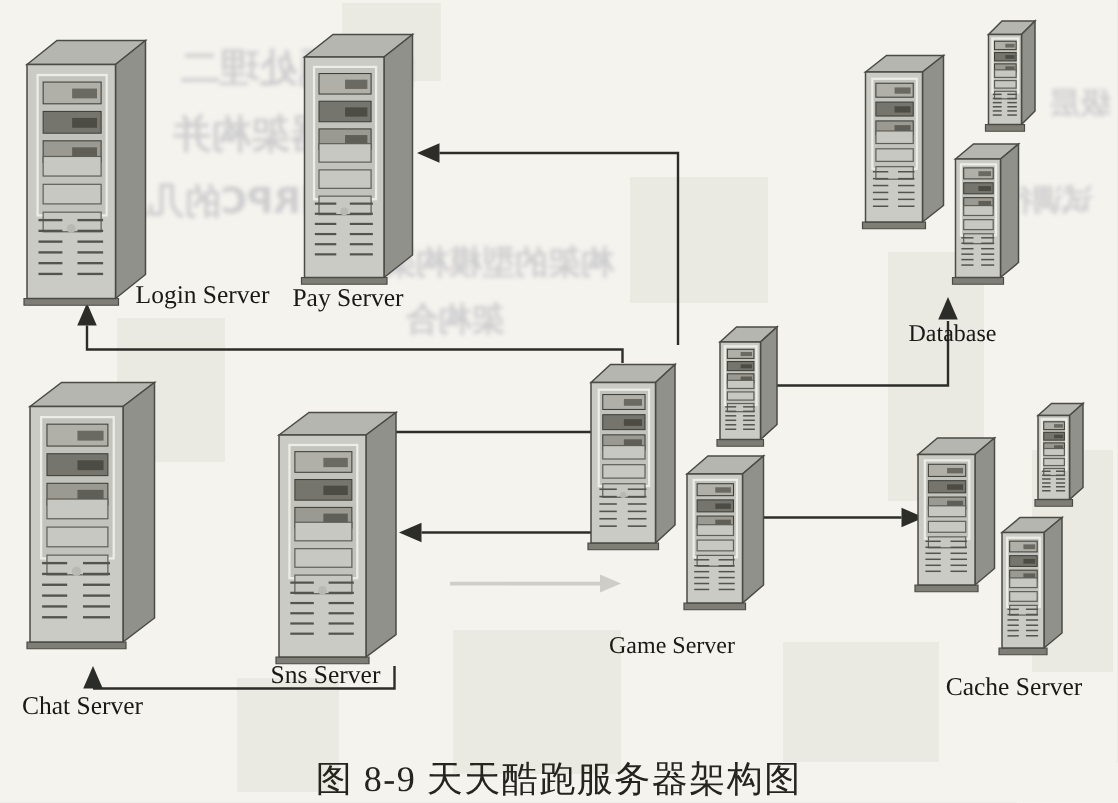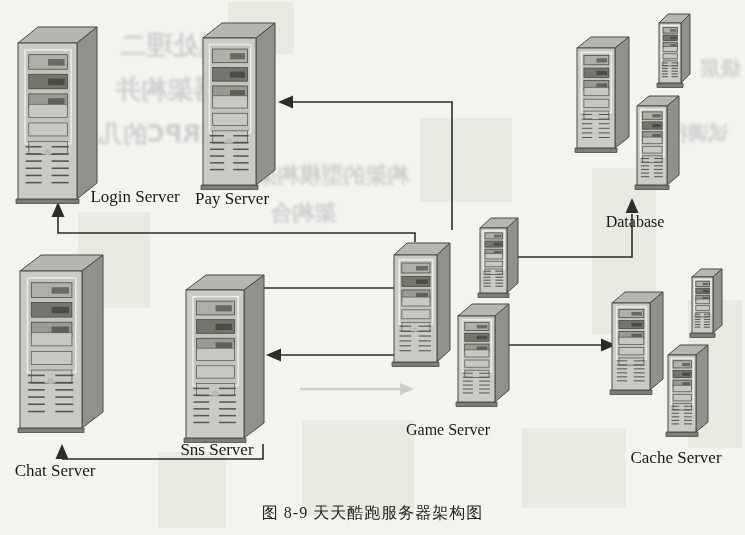--- a/index.html
+++ b/index.html
@@ -23,21 +23,21 @@
   }
   .bleed-block{
     position:absolute;
     background:rgba(150,148,128,.10);
   }
   svg.diagram{position:absolute;left:0;top:0;}
   .caption{
     position:absolute;
     left:0;top:503px;width:745px;
     text-align:center;
-    font-size:16px;
+    font-size:24px;
     letter-spacing:1px;
     color:#26241f;
     font-family:"Liberation Serif","DejaVu Sans",serif;
   }
 </style>
 </head>
 <body>
 
 <div class="page">
   <div class="bleed-layer" id="bleed-layer">

